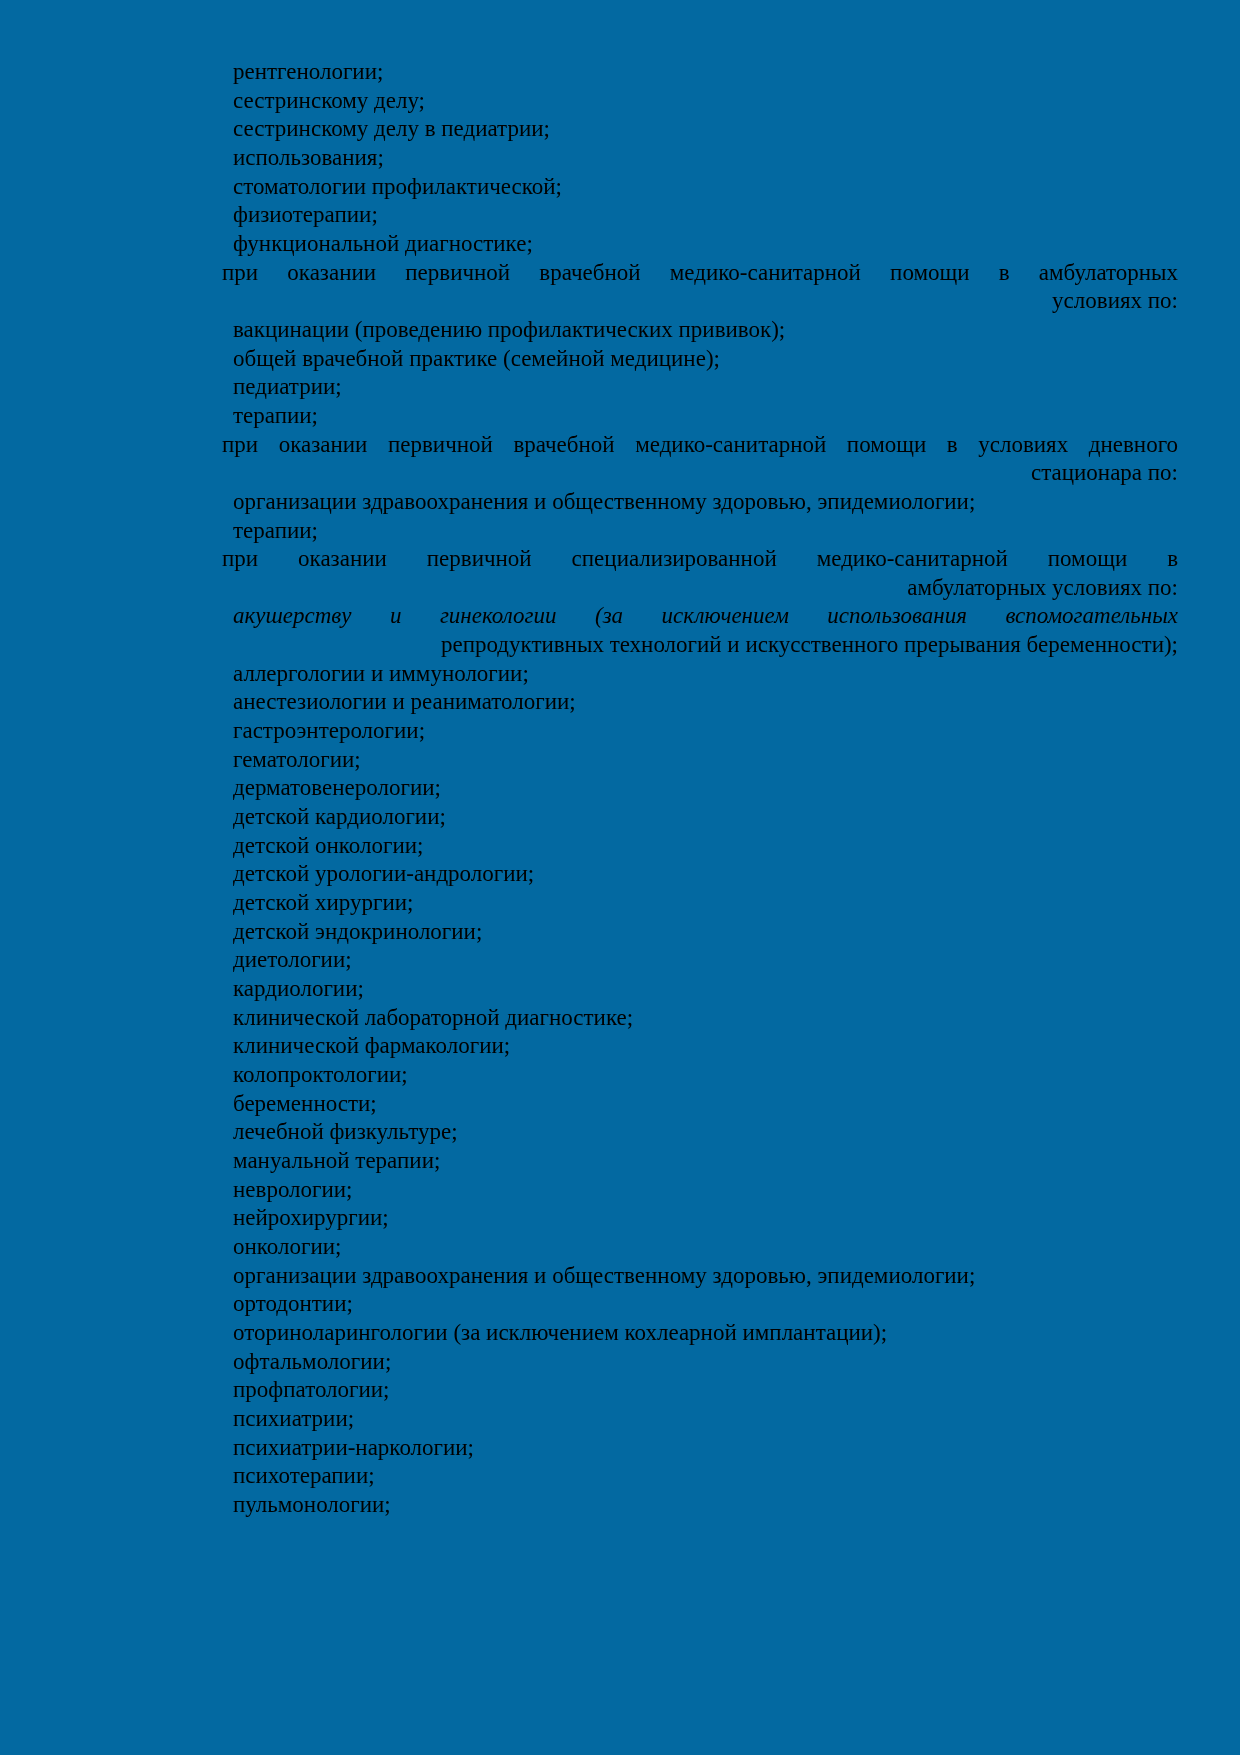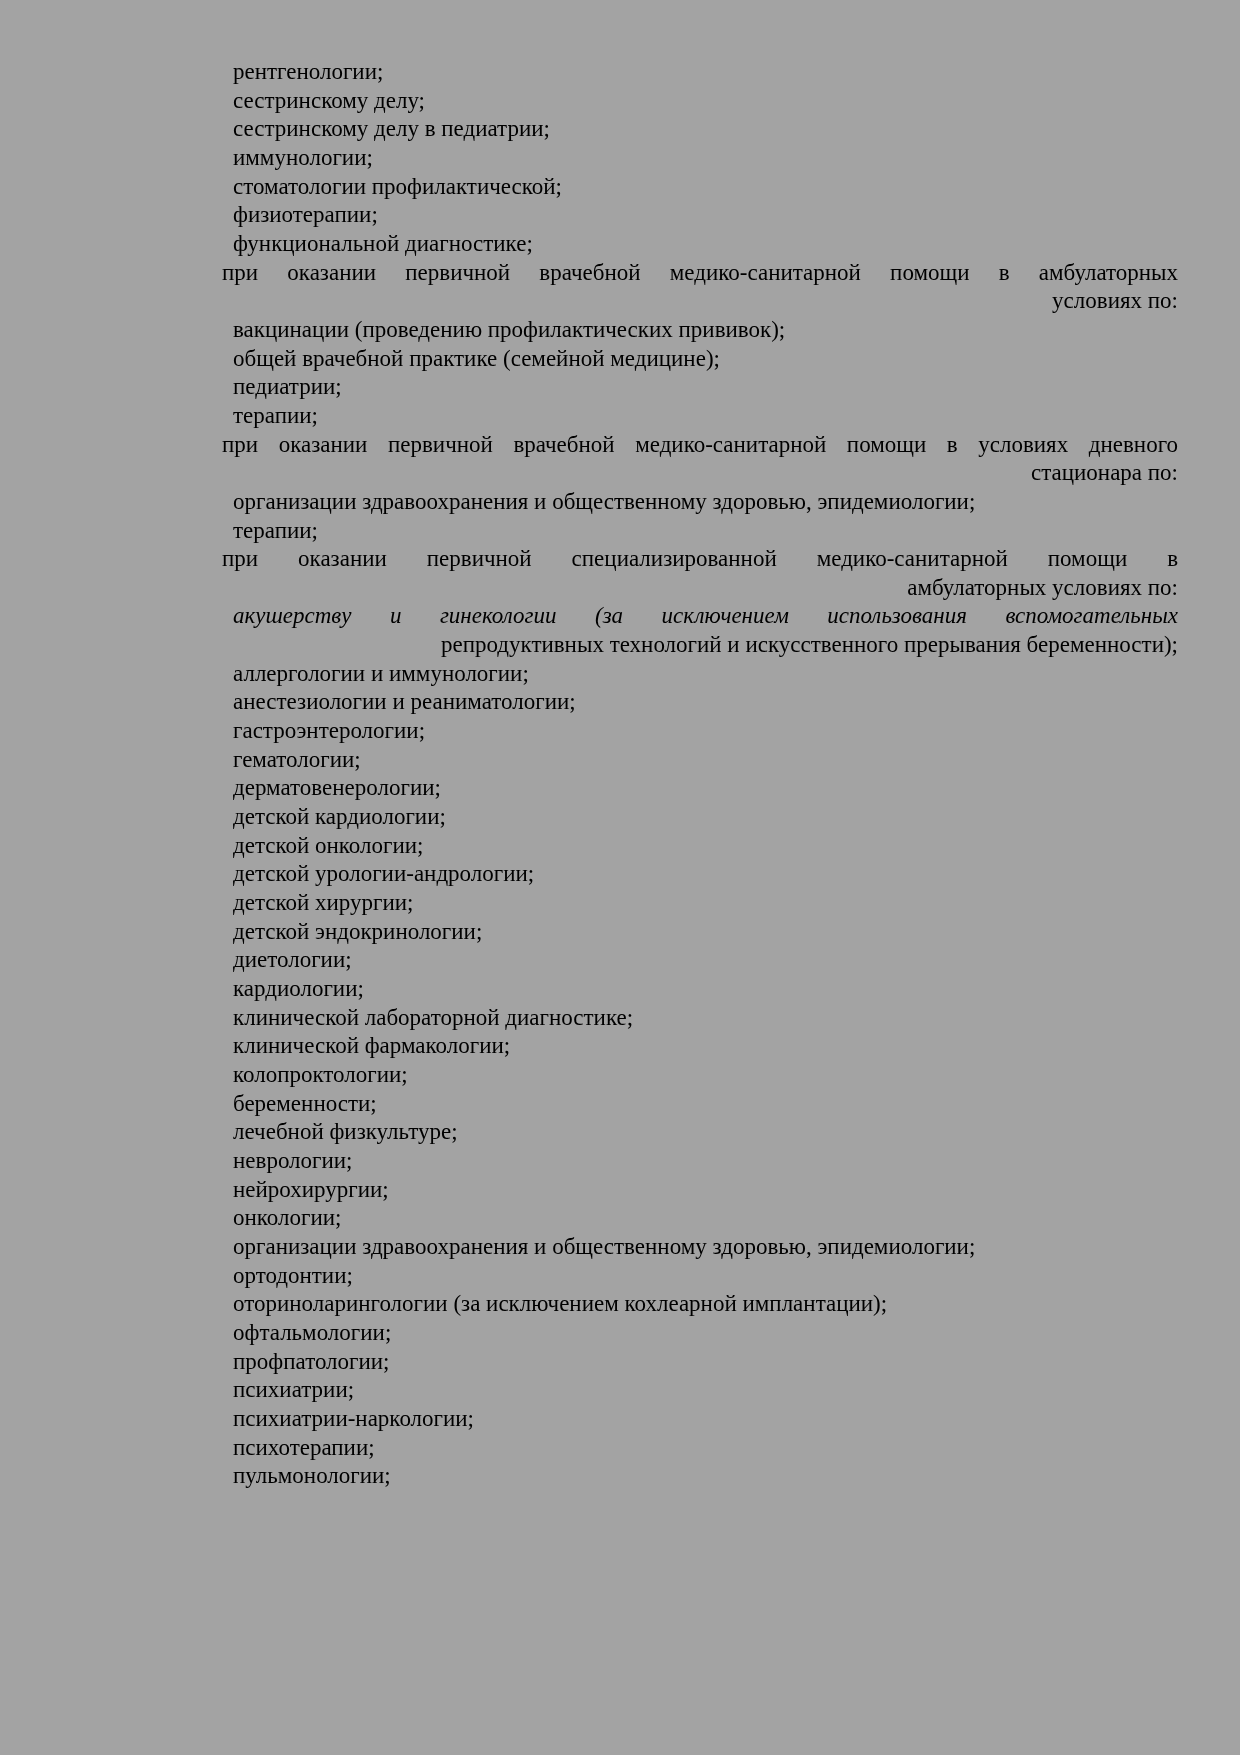--- a/index.html
+++ b/index.html
@@ -5,21 +5,21 @@
 <style>
   html, body {
     margin: 0;
     padding: 0;
     background: #ffffff;
   }
   .page {
     position: relative;
     width: 1240px;
     height: 1755px;
-    background: #a3a3a3;
+    background: #0369a1;
     overflow: hidden;
   }
   .text-block {
     position: absolute;
     left: 196px;
     top: 58px;
     width: 982px;
     font-family: "Liberation Serif", "DejaVu Serif", serif;
     font-size: 23px;
     line-height: 28.65px;
@@ -55,21 +55,21 @@
   }
 </style>
 </head>
 <body>
 
 <div class="page">
   <div class="text-block" id="content">
       <div class="line item">рентгенологии;</div>
       <div class="line item">сестринскому делу;</div>
       <div class="line item">сестринскому делу в педиатрии;</div>
-      <div class="line item">иммунологии;</div>
+      <div class="line item">использования;</div>
       <div class="line item">стоматологии профилактической;</div>
       <div class="line item">физиотерапии;</div>
       <div class="line item">функциональной диагностике;</div>
       <div class="line para-first">при оказании первичной врачебной медико-санитарной помощи в амбулаторных</div>
       <div class="line cont">условиях по:</div>
       <div class="line item">вакцинации (проведению профилактических прививок);</div>
       <div class="line item">общей врачебной практике (семейной медицине);</div>
       <div class="line item">педиатрии;</div>
       <div class="line item">терапии;</div>
       <div class="line para-first">при оказании первичной врачебной медико-санитарной помощи в условиях дневного</div>
@@ -90,20 +90,21 @@
       <div class="line item">детской урологии-андрологии;</div>
       <div class="line item">детской хирургии;</div>
       <div class="line item">детской эндокринологии;</div>
       <div class="line item">диетологии;</div>
       <div class="line item">кардиологии;</div>
       <div class="line item">клинической лабораторной диагностике;</div>
       <div class="line item">клинической фармакологии;</div>
       <div class="line item">колопроктологии;</div>
       <div class="line item">беременности;</div>
       <div class="line item">лечебной физкультуре;</div>
+      <div class="line item">мануальной терапии;</div>
       <div class="line item">неврологии;</div>
       <div class="line item">нейрохирургии;</div>
       <div class="line item">онкологии;</div>
       <div class="line item">организации здравоохранения и общественному здоровью, эпидемиологии;</div>
       <div class="line item">ортодонтии;</div>
       <div class="line item">оториноларингологии (за исключением кохлеарной имплантации);</div>
       <div class="line item">офтальмологии;</div>
       <div class="line item">профпатологии;</div>
       <div class="line item">психиатрии;</div>
       <div class="line item">психиатрии-наркологии;</div>

